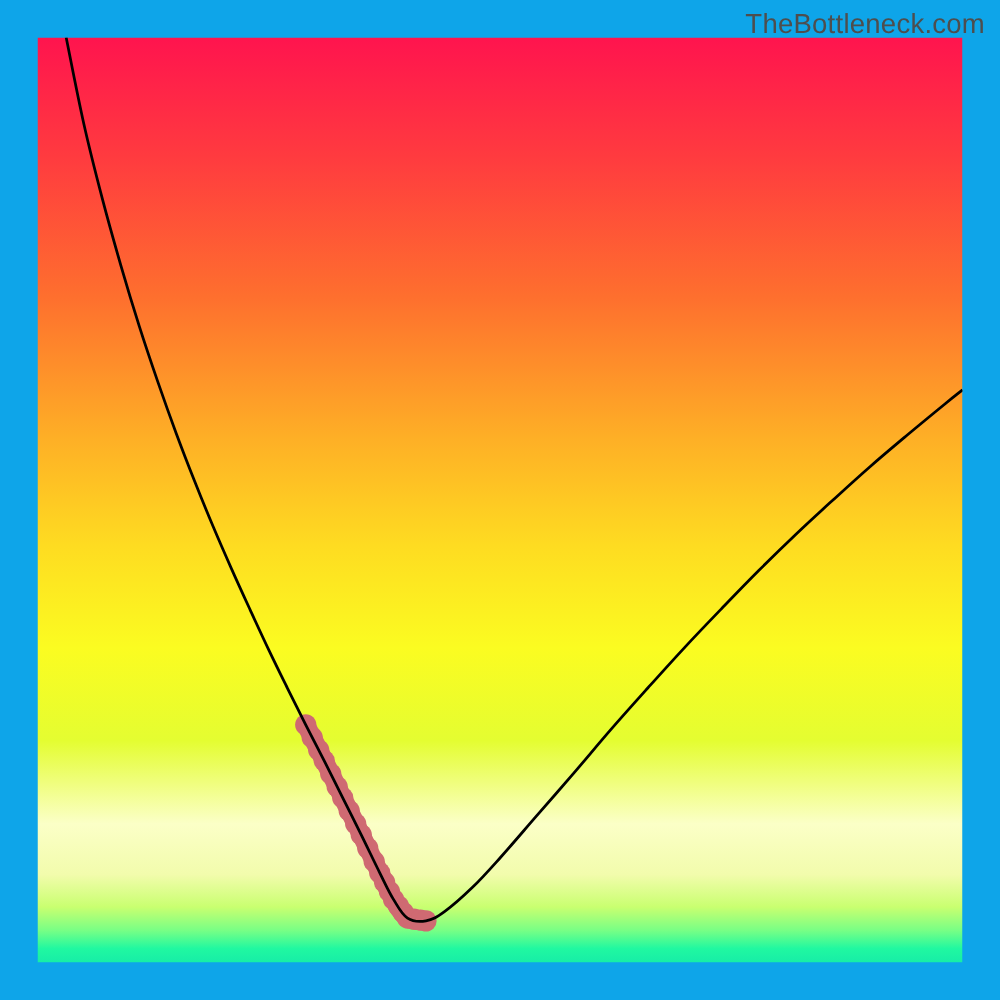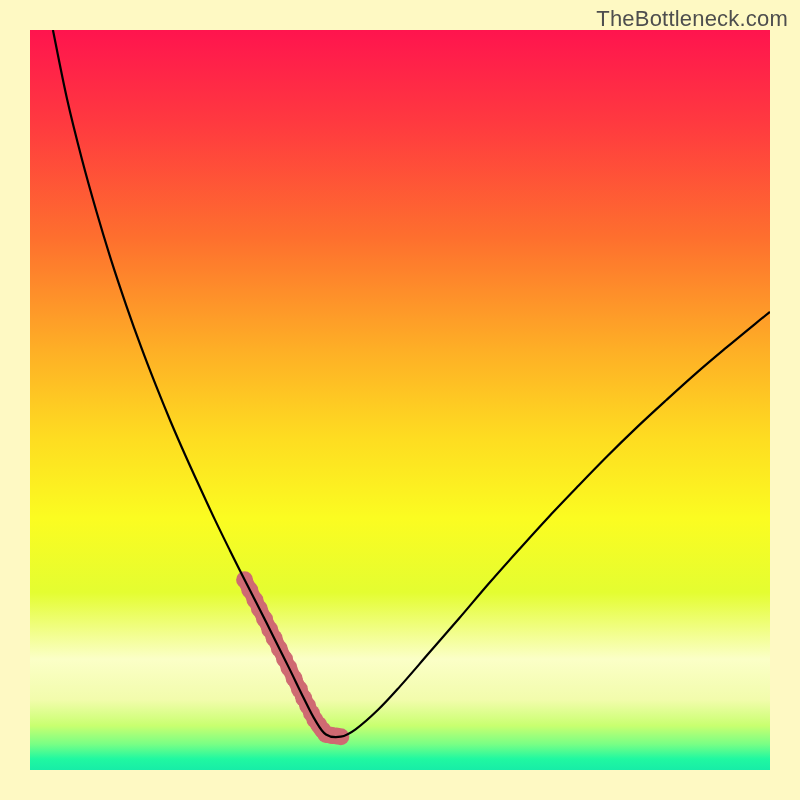--- a/index.html
+++ b/index.html
@@ -10,21 +10,21 @@
     background: #000;
     overflow: hidden;
     font-family: Arial, Helvetica, sans-serif;
   }
   .frame {
     position: absolute;
     top: 0;
     left: 0;
     width: 800px;
     height: 800px;
-    background: #fef9c3;
+    background: #0ea5e9;
   }
   .watermark {
     position: absolute;
     top: 6px;
     right: 12px;
     color: #4e4e4e;
     font-size: 22px;
     font-weight: 400;
     letter-spacing: 0.2px;
     z-index: 10;

